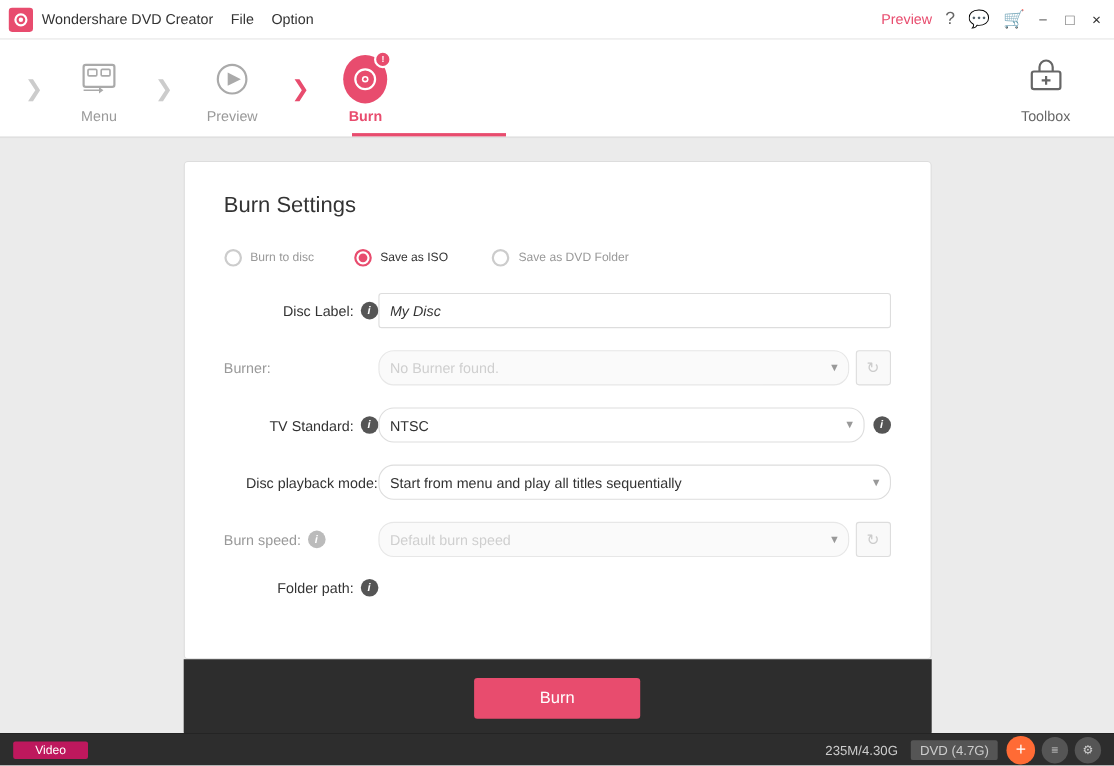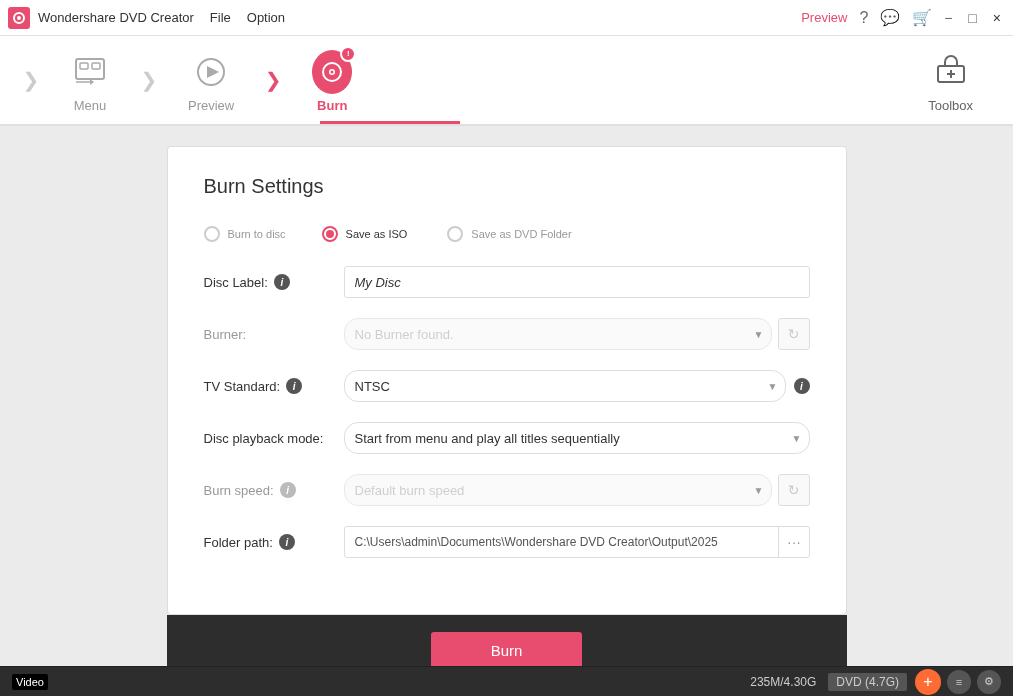--- a/index.html
+++ b/index.html
@@ -210,20 +210,21 @@
       color: #999;
       font-size: 13px;
       width: 140px;
       flex-shrink: 0;
       display: flex;
       align-items: center;
       gap: 6px;
     }
     .form-label.active-label {
       color: #333;
+      justify-content: flex-end;
     }
     .info-icon {
       width: 16px;
       height: 16px;
       background: #555;
       border-radius: 50%;
       display: flex;
       align-items: center;
       justify-content: center;
       color: #fff;
@@ -412,24 +413,24 @@
     .status-bar {
       height: 30px;
       background: #2d2d2d;
       display: flex;
       align-items: center;
       padding: 0 12px;
       flex-shrink: 0;
       border-top: 1px solid #222;
     }
     .status-video-badge {
-      background: #000000;
+      background: #be185d;
       color: #fff;
       font-size: 11px;
-      padding: 2px 4px;
+      padding: 2px 20px;
       border-radius: 2px;
       margin-right: 12px;
     }
     .status-size {
       color: #ccc;
       font-size: 12px;
       margin-left: auto;
     }
     .status-dvd {
       background: #555;
@@ -681,24 +682,20 @@
           <span class="select-arrow">▼</span>
         </div>
         <button class="refresh-btn" disabled="">↻</button>
       </div>
 
       <div class="form-row">
         <div class="form-label active-label">
           <span>Folder path:</span>
           <div class="info-icon">i</div>
         </div>
-        <div class="path-input-wrapper">
-          <input type="text" class="path-input" value="C:\Users\admin\Documents\Wondershare DVD Creator\Output\2025" style="">
-          <div class="path-browse-btn">···</div>
-        </div>
       </div>
 
     </div>
 
     <div class="bottom-bar">
       <button class="burn-btn">Burn</button>
     </div>
   </div>
 </div>
 

